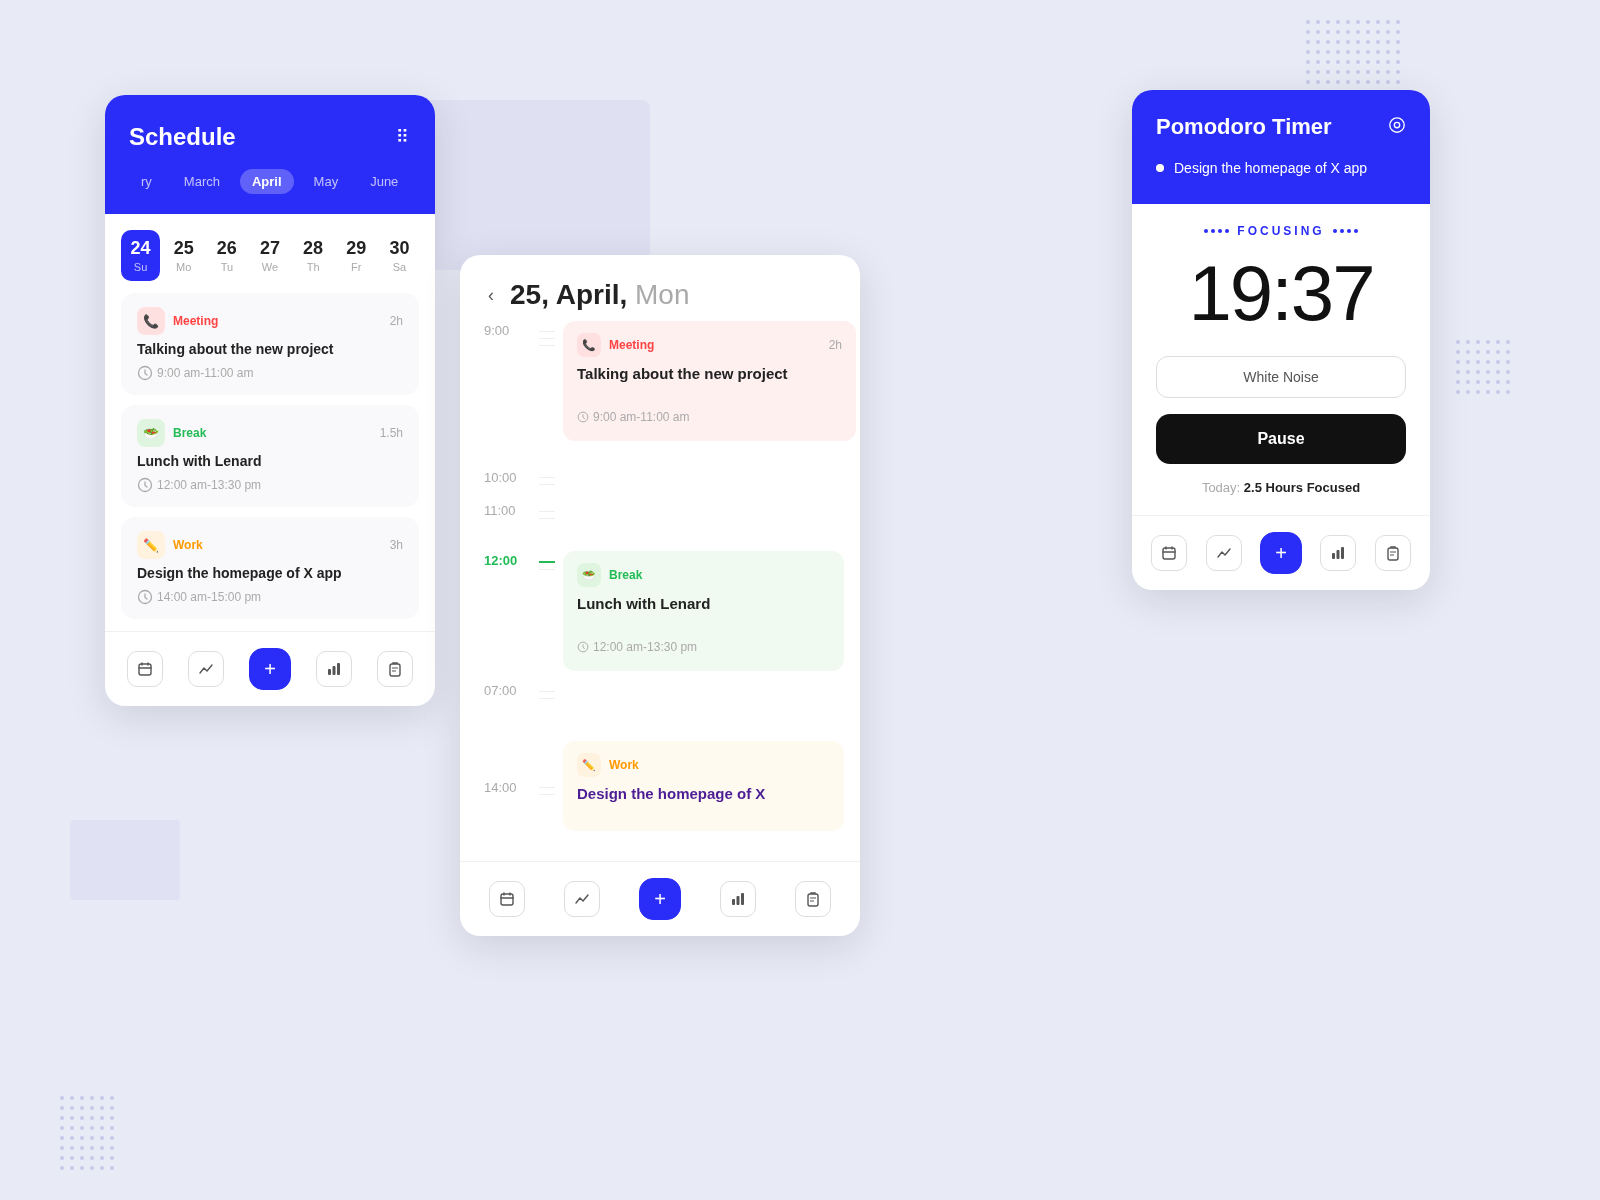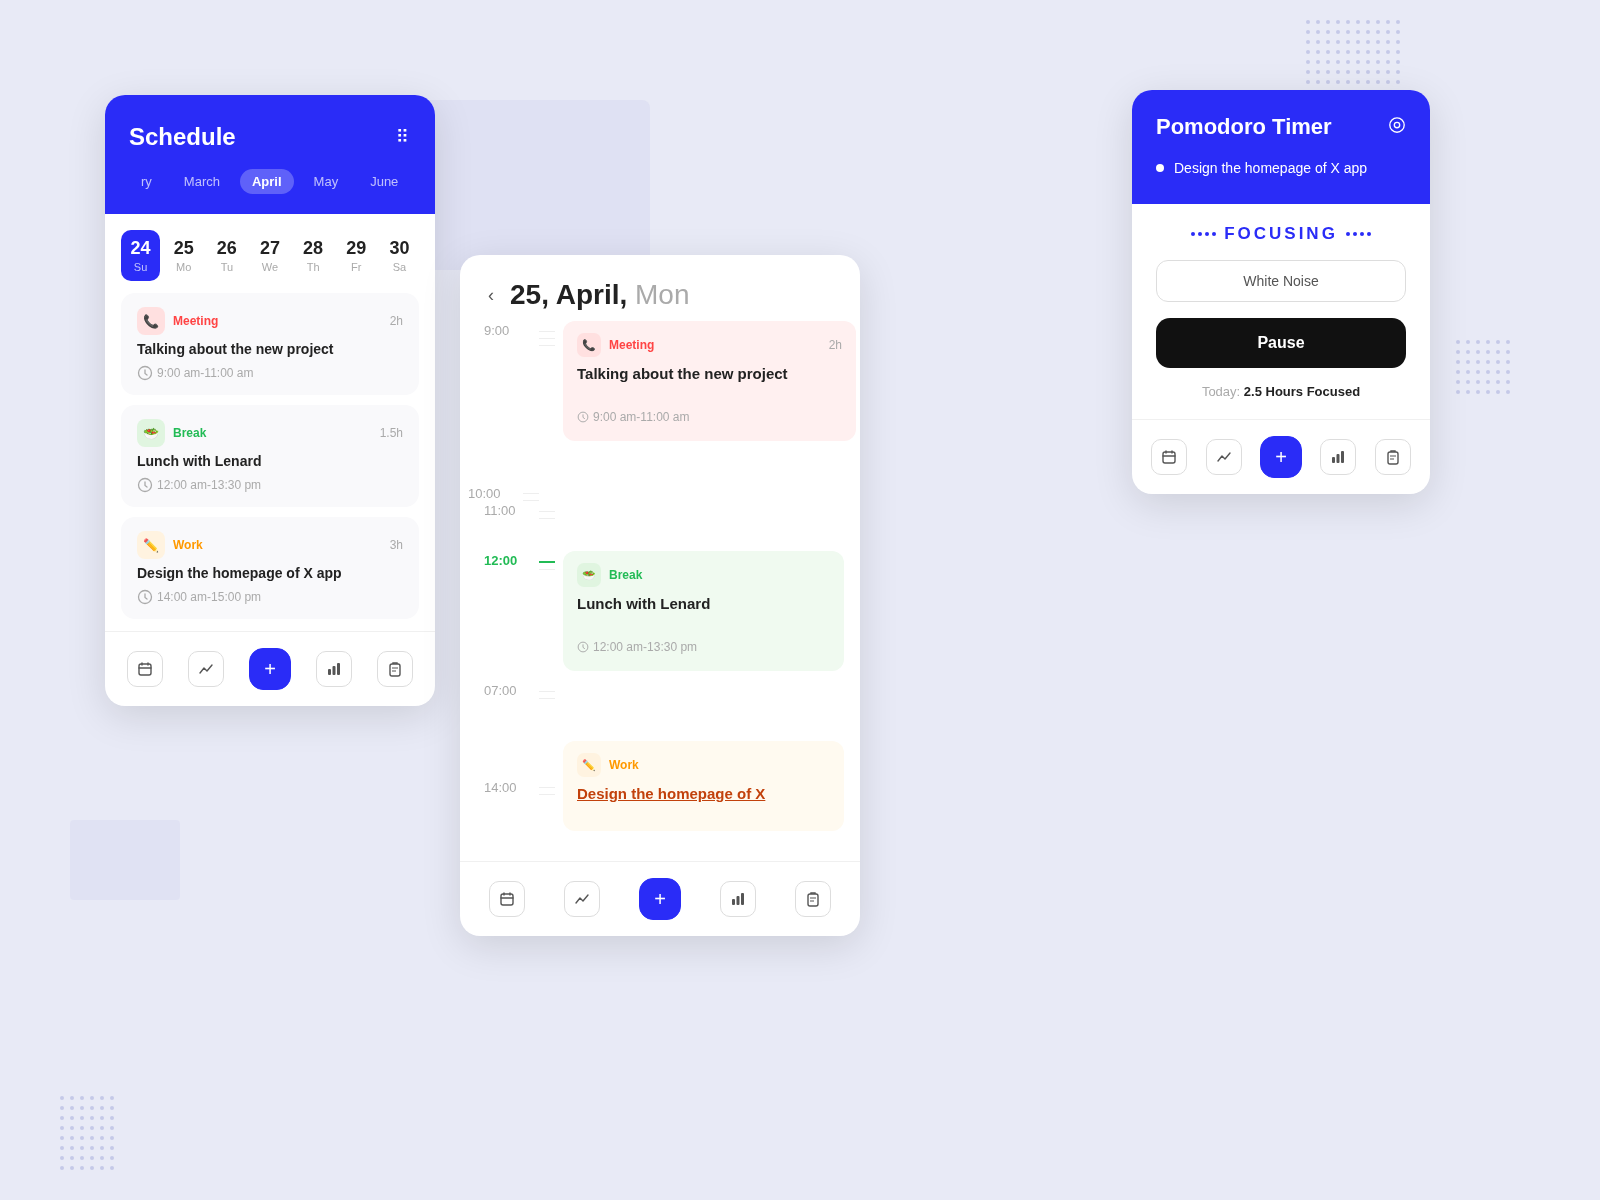--- a/index.html
+++ b/index.html
@@ -287,21 +287,21 @@
       width: 8px;
       height: 8px;
       border-radius: 50%;
       background: white;
     }
     .pomo-body {
       padding: 20px 24px;
     }
     .focusing-label {
       text-align: center;
-      font-size: 17px;
+      font-size: 12px;
       font-weight: 700;
       letter-spacing: 3px;
       color: #2a2cf7;
       margin-bottom: 16px;
       display: flex;
       align-items: center;
       justify-content: center;
       gap: 8px;
     }
     .focusing-dots {
@@ -707,21 +707,21 @@
         <div style="display:flex;align-items:center;gap:4px;font-size:12px;color:#aaa;">
           <svg width="12" height="12" viewBox="0 0 16 16" fill="none">
               <circle cx="8" cy="8" r="6.5" stroke="#aaa" stroke-width="1.3"></circle>
               <path d="M8 5v3.5l2 1.5" stroke="#aaa" stroke-width="1.3" stroke-linecap="round"></path>
             </svg>
           <span>9:00 am-11:00 am</span>
         </div>
       </div>
     </div>
 
-    <div style="display:flex;align-items:flex-end;min-height:50px;padding:0 16px 0 8px;">
+    <div style="display:flex;align-items:center;min-height:50px;padding:0 16px 0 24px;">
       <div style="width:55px;font-size:13px;color:#aaa;padding-top:2px;flex-shrink:0;">10:00</div>
       <div style="display:flex;flex-direction:column;gap:6px;margin-right:8px;margin-top:10px;flex-shrink:0;">
         <div style="width:16px;height:1px;background:#eee;"></div>
         <div style="width:16px;height:1px;background:#eee;"></div>
       </div>
     </div>
 
     <div style="display:flex;align-items:flex-start;min-height:50px;padding:0 16px 0 24px;">
       <div style="width:55px;font-size:13px;color:#aaa;padding-top:2px;flex-shrink:0;">11:00</div>
       <div style="display:flex;flex-direction:column;gap:6px;margin-right:8px;margin-top:10px;flex-shrink:0;">
@@ -770,21 +770,21 @@
         <div style="width:16px;height:1px;background:#eee;"></div>
       </div>
 
       <div style="flex:1;background:#fffaf0;border-radius:12px;padding:12px 14px;min-height:90px;">
         <div style="display:flex;justify-content:space-between;align-items:center;margin-bottom:8px;">
           <div style="display:flex;align-items:center;gap:8px;">
             <div style="width:24px;height:24px;background:#fff3e0;border-radius:7px;display:flex;align-items:center;justify-content:center;font-size:11px;">✏️</div>
             <span style="color:#ff9900;font-size:12px;font-weight:700;">Work</span>
           </div>
         </div>
-        <div style="font-size:15px;font-weight:700;color:#c2410c;text-decoration:underline;">Design the homepage of X</div>
+        <div style="font-size:15px;font-weight:700;color:#4c1d95;">Design the homepage of X</div>
       </div>
     </div>
   </div>
 
   <div class="bottom-nav">
     <div class="nav-btn">
       <svg width="16" height="16" viewBox="0 0 16 16" fill="none">
           <rect x="2" y="3" width="12" height="11" rx="2" stroke="#555" stroke-width="1.4"></rect>
           <path d="M5 2v2M11 2v2M2 7h12" stroke="#555" stroke-width="1.4" stroke-linecap="round"></path>
         </svg>
@@ -840,20 +840,21 @@
         </div>
       <span>FOCUSING</span>
       <div class="focusing-dots">
           <span></span>
           <span></span>
           <span></span>
           <span></span>
         </div>
     </div>
 
+    <div class="timer-display">19:37</div>
 
     <button class="white-noise-btn">White Noise</button>
 
     <button class="pause-btn">Pause</button>
 
     <div class="focus-stats">
       <span>Today:</span>
       <strong>2.5 Hours Focused</strong>
     </div>
   </div>

